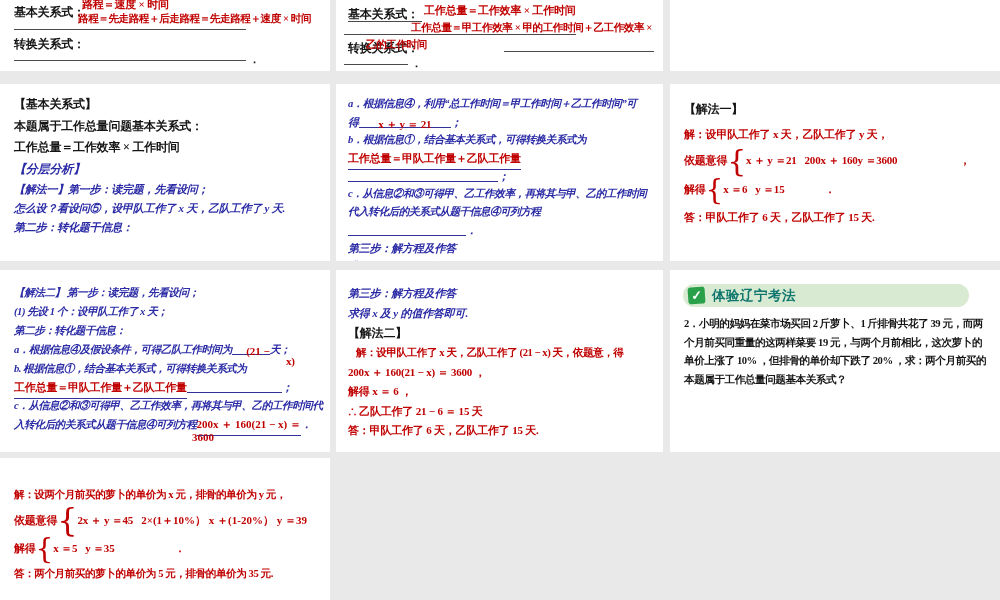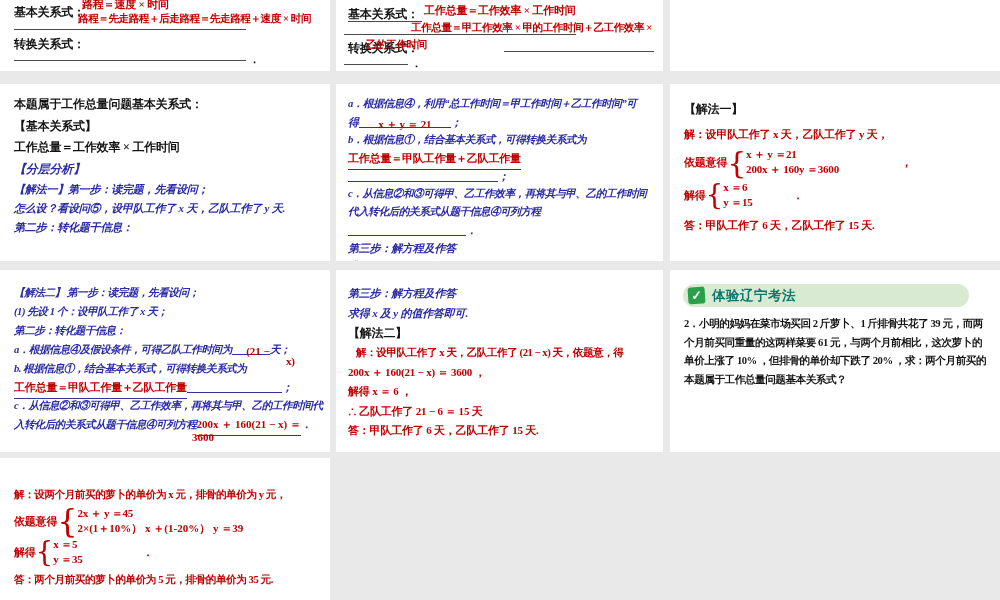--- a/index.html
+++ b/index.html
@@ -17,21 +17,21 @@
   .blue{color:#2b2ba6;font-weight:bold;font-style:italic;}
   .red{color:#c00000;font-weight:bold;}
   .xs{font-size:10.6px;letter-spacing:-0.45px;}
   .md{font-size:12px;letter-spacing:-0.2px;}
   .blank{display:inline-block;border-bottom:1.4px solid #32329a;height:12px;vertical-align:-2px;}
   .blank-dk{display:inline-block;border-bottom:1.3px solid #4a4a4a;height:12px;vertical-align:-2px;}
   .u-red{border-bottom:1.4px solid #32329a;padding-bottom:5px;}
   .abs{position:absolute;}
   .sys{display:flex;align-items:center;}
   .brace{font-weight:normal;line-height:0.9;font-family:"DejaVu Serif",serif;}
-  .eqcol{display:flex;flex-direction:column;justify-content:center;}
+  .eqcol{display:flex;justify-content:center;gap:8px;}
   .eqcol .line{line-height:15px;}
   .banner{
     position:absolute;left:13px;top:14px;width:286px;height:23px;
     background:#d9ead3;border-radius:12px;
     display:flex;align-items:center;gap:7px;padding-left:5px;box-sizing:border-box;
   }
   .check-icon{
     width:17px;height:17px;background:#2aa04a;border-radius:3px;
     color:#ffffff;font-size:13px;font-weight:bold;line-height:17px;text-align:center;
     transform:rotate(-4deg);flex:0 0 auto;
@@ -60,22 +60,22 @@
   <span class="abs blk md" style="left:12px;top:40px;">转换关系式：</span>
   <span class="abs red xs" style="left:30px;top:38px;">乙的工作时间</span>
   <span class="abs blank-dk" style="left:168px;top:39px;width:150px;"></span>
   <span class="abs blank-dk" style="left:8px;top:52px;width:64px;"></span>
   <span class="abs blk" style="left:75px;top:56px;">．</span>
 </div>
 
 <div class="panel" style="left:670px;top:0;width:330px;height:71px;"></div>
 
 <div class="panel" style="left:0;top:84px;width:330px;height:177px;padding:10px 0 0 14px;">
+  <div class="line blk md" style="line-height:21.5px;">【基本关系式】</div>
   <div class="line blk md" style="line-height:21.5px;">本题属于工作总量问题基本关系式：</div>
-  <div class="line blk md" style="line-height:21.5px;">【基本关系式】</div>
   <div class="line blk md" style="line-height:21.5px;">工作总量＝工作效率 × 工作时间</div>
   <div class="line blue md" style="line-height:21px;">【分层分析】</div>
   <div class="line blue" style="line-height:19px;">【解法一】第一步：读完题，先看设问；</div>
   <div class="line blue" style="line-height:19px;">怎么设？看设问⑤，设甲队工作了 x 天，乙队工作了 y 天.</div>
   <div class="line blue" style="line-height:19px;">第二步：转化题干信息：</div>
 </div>
 
 <div class="panel" style="left:336px;top:84px;width:327px;height:177px;padding:11px 0 0 12px;">
   <div class="line blue xs">a．根据信息④，利用“总工作时间＝甲工作时间＋乙工作时间”可</div>
   <div class="line"><span class="blue">得</span><span class="blank" style="width:92px;text-align:center;"><span class="red">x ＋ y ＝ 21</span></span><span class="blue">；</span></div>
@@ -135,21 +135,21 @@
   <div class="line red" style="line-height:19.5px;">答：甲队工作了 6 天，乙队工作了 15 天.</div>
 </div>
 
 <div class="panel" style="left:670px;top:270px;width:330px;height:182px;">
   <div class="banner">
     <span class="check-icon">✓</span>
     <span class="banner-label">体验辽宁考法</span>
   </div>
   <div style="position:absolute;left:14px;top:45px;">
     <div class="line blk xs" style="line-height:18.5px;">2．小明的妈妈在菜市场买回 2 斤萝卜、1 斤排骨共花了 39 元，而两</div>
-    <div class="line blk xs" style="line-height:18.5px;">个月前买同重量的这两样菜要 61 元，与两个月前相比，这次萝卜的</div>
+    <div class="line blk xs" style="line-height:18.5px;">个月前买同重量的这两样菜要 19 元，与两个月前相比，这次萝卜的</div>
     <div class="line blk xs" style="line-height:18.5px;">单价上涨了 10% ，但排骨的单价却下跌了 20% ，求：两个月前买的</div>
     <div class="line blk xs" style="line-height:18.5px;">本题属于工作总量问题基本关系式？</div>
   </div>
 </div>
 
 <div class="panel" style="left:0;top:458px;width:330px;height:142px;padding:28px 0 0 14px;">
   <div class="line red xs" style="margin-bottom:2px;">解：设两个月前买的萝卜的单价为 x 元，排骨的单价为 y 元，</div>
   <div class="sys" style="margin-bottom:1px;">
     <span class="red">依题意得</span>
     <span class="brace red" style="font-size:32px;">{</span>

